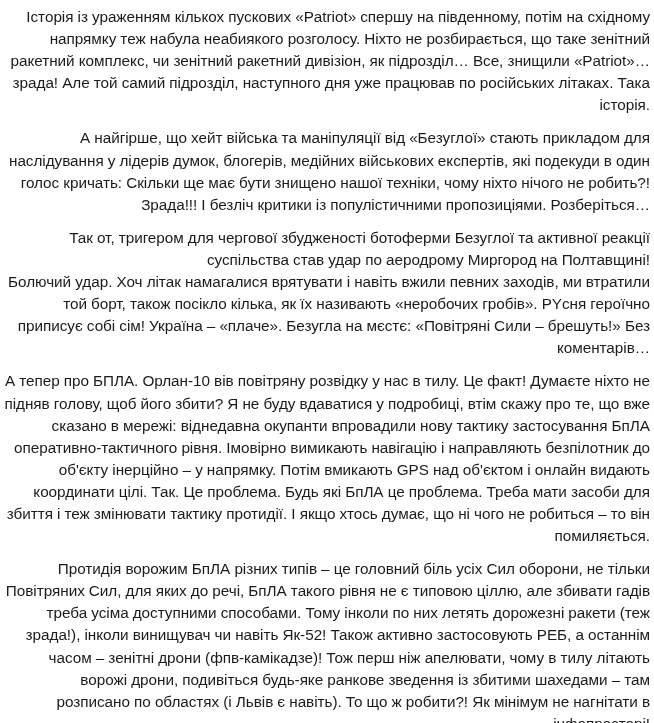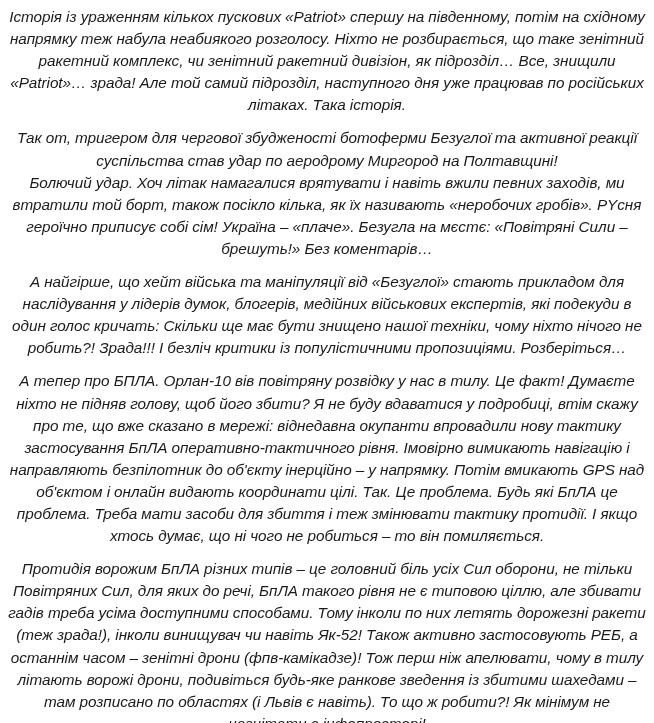--- a/index.html
+++ b/index.html
@@ -18,35 +18,34 @@
     box-sizing: border-box;
     width: 654px;
     padding: 6px 4px 0 4px;
     background: #ffffff;
   }
   .para {
     margin: 0 0 11px 0;
     font-size: 15.3px;
     line-height: 22.1px;
     color: #1b1b1b;
-    text-align: center;
+    text-align: right;
     letter-spacing: -0.04px;
     word-spacing: -0.1px;
     white-space: pre-wrap;
-    font-style: italic;
     -webkit-font-smoothing: antialiased;
   }
   .para:last-child {
     margin-bottom: 0;
   }
 </style>
 </head>
 <body>
 
 <div id="article">
   <p class="para">Історія із ураженням кількох пускових «Patriot» спершу на південному, потім на східному напрямку теж набула неабиякого розголосу. Ніхто не розбирається, що таке зенітний ракетний комплекс, чи зенітний ракетний дивізіон, як підрозділ… Все, знищили «Patriot»… зрада! Але той самий підрозділ, наступного дня уже працював по російських літаках. Така історія.</p>
+  <p class="para">А найгірше, що хейт війська та маніпуляції від «Безуглої» стають прикладом для наслідування у лідерів думок, блогерів, медійних військових експертів, які подекуди в один голос кричать: Скільки ще має бути знищено нашої техніки, чому ніхто нічого не робить?! Зрада!!! І безліч критики із популістичними пропозиціями. Розберіться…</p>
   <p class="para">Так от, тригером для чергової збудженості ботоферми Безуглої та активної реакції суспільства став удар по аеродрому Миргород на Полтавщині!
 Болючий удар. Хоч літак намагалися врятувати і навіть вжили певних заходів, ми втратили той борт, також посікло кілька, як їх називають «неробочих гробів». РYсня героїчно приписує собі сім! Україна – «плаче». Безугла на мєстє: «Повітряні Сили – брешуть!» Без коментарів…</p>
-  <p class="para">А найгірше, що хейт війська та маніпуляції від «Безуглої» стають прикладом для наслідування у лідерів думок, блогерів, медійних військових експертів, які подекуди в один голос кричать: Скільки ще має бути знищено нашої техніки, чому ніхто нічого не робить?! Зрада!!! І безліч критики із популістичними пропозиціями. Розберіться…</p>
   <p class="para">А тепер про БПЛА. Орлан-10 вів повітряну розвідку у нас в тилу. Це факт! Думаєте ніхто не підняв голову, щоб його збити? Я не буду вдаватися у подробиці, втім скажу про те, що вже сказано в мережі: віднедавна окупанти впровадили нову тактику застосування БпЛА оперативно-тактичного рівня. Імовірно вимикають навігацію і направляють безпілотник до об'єкту інерційно – у напрямку. Потім вмикають GPS над об'єктом і онлайн видають координати цілі. Так. Це проблема. Будь які БпЛА це проблема. Треба мати засоби для збиття і теж змінювати тактику протидії. І якщо хтось думає, що ні чого не робиться – то він помиляється.</p>
   <p class="para">Протидія ворожим БпЛА різних типів – це головний біль усіх Сил оборони, не тільки Повітряних Сил, для яких до речі, БпЛА такого рівня не є типовою ціллю, але збивати гадів треба усіма доступними способами. Тому інколи по них летять дорожезні ракети (теж зрада!), інколи винищувач чи навіть Як-52! Також активно застосовують РЕБ, а останнім часом – зенітні дрони (фпв-камікадзе)! Тож перш ніж апелювати, чому в тилу літають ворожі дрони, подивіться будь-яке ранкове зведення із збитими шахедами – там розписано по областях (і Львів є навіть). То що ж робити?! Як мінімум не нагнітати в інфопросторі!</p>
 
 </div>
 
 </body></html>

